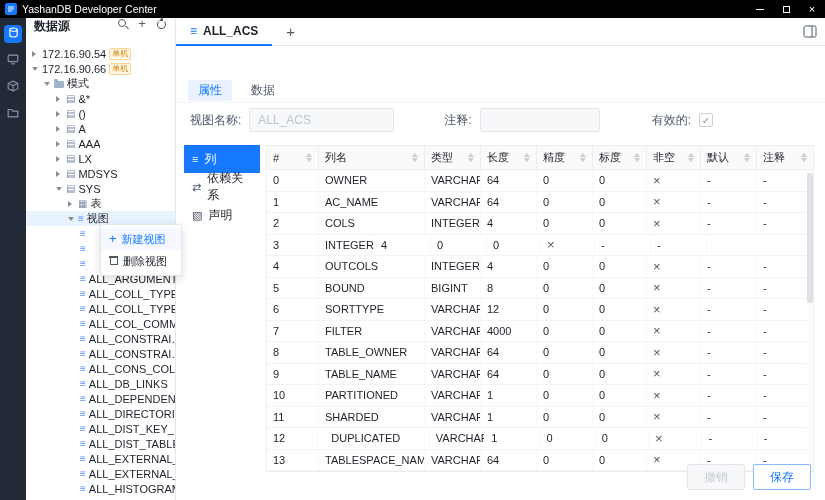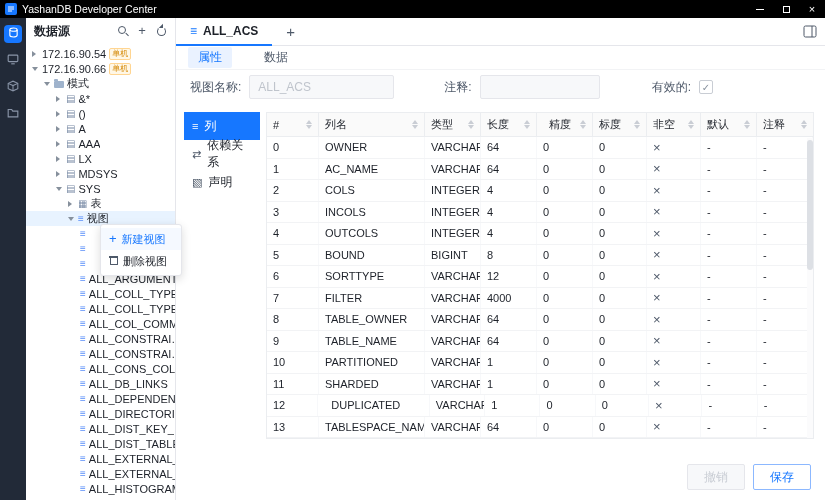--- a/index.html
+++ b/index.html
@@ -13,21 +13,21 @@
   .wc{width:26px;display:flex;align-items:center;justify-content:center;color:#fff;font-size:11px;}
   .ic-min{width:8px;height:1px;background:#fff;display:block;}
   .ic-max{width:7px;height:7px;border:1px solid #fff;display:block;}
   
   .frame{display:flex;height:482px;}
   .rail{width:26px;background:#222a38;flex:0 0 26px;display:flex;flex-direction:column;align-items:center;}
   .rail-item{width:18px;height:18px;margin-top:9px;border-radius:4px;display:flex;align-items:center;justify-content:center;color:#8a95a8;}
   .rail-item.active{background:#1677ff;color:#fff;margin-top:7px;}
   
   .sidebar{width:150px;flex:0 0 150px;border-right:1px solid #e5e6eb;position:relative;background:#fff;}
-  .side-header{height:26px;display:flex;align-items:center;padding:0 8px;}
+  .side-header{height:26px;display:flex;align-items:flex-start;padding:0 8px;}
   .side-title{font-size:12px;font-weight:bold;}
   .side-tools{margin-left:auto;display:flex;align-items:center;gap:7px;color:#4e5969;}
   .tool{display:flex;align-items:center;justify-content:center;width:12px;height:12px;}
   .tool.plus{font-size:13px;line-height:10px;}
   .ic-search{width:11px;height:11px;position:relative;display:inline-block;}
   .ic-search::before{content:"";position:absolute;width:6px;height:6px;border:1.4px solid #4e5969;border-radius:50%;left:0;top:0;}
   .ic-search::after{content:"";position:absolute;width:4px;height:1.4px;background:#4e5969;transform:rotate(45deg);right:0;bottom:1px;}
   .ic-refresh{width:9px;height:9px;border:1.4px solid #4e5969;border-radius:50%;border-top-color:transparent;position:relative;display:inline-block;}
   .ic-refresh::after{content:"";position:absolute;top:-3px;right:-1px;border:3px solid transparent;border-left-color:#4e5969;transform:rotate(45deg);}
   .tree{font-size:11px;padding-top:2px;}
@@ -50,21 +50,21 @@
   .ic-trash{width:9px;height:10px;position:relative;display:inline-block;}
   .ic-trash::before{content:"";position:absolute;top:2px;left:1px;width:6px;height:6px;border:1px solid #4e5969;border-top:none;border-radius:0 0 1px 1px;}
   .ic-trash::after{content:"";position:absolute;top:0;left:0;width:9px;height:1.5px;background:#4e5969;}
   
   .main{flex:1;display:flex;flex-direction:column;position:relative;background:#fff;}
   .tabbar{height:28px;border-bottom:1px solid #e5e6eb;display:flex;align-items:center;position:relative;flex:0 0 28px;}
   .tab{height:28px;display:flex;align-items:center;gap:6px;padding:0 14px;font-size:12px;font-weight:bold;border-bottom:2px solid #1677ff;}
   .tab .tic-view{font-size:12px;color:#1677ff;margin:0;}
   .tab-add{margin-left:14px;font-size:15px;color:#4e5969;line-height:1;}
   .panel-toggle{position:absolute;right:8px;top:7px;display:flex;}
-  .subtabs{height:24px;display:flex;align-items:center;gap:22px;padding:0 12px;border-bottom:1px solid #f2f3f5;flex:0 0 24px;}
+  .subtabs{height:24px;display:flex;align-items:center;gap:9px;padding:0 12px;border-bottom:1px solid #f2f3f5;flex:0 0 24px;margin-top:33px;}
   .subtab{font-size:12px;color:#4e5969;padding:2px 10px;border-radius:2px;}
   .subtab.active{color:#1677ff;background:#eaf2ff;}
   .form-row{height:34px;display:flex;align-items:center;padding:0 14px;font-size:12px;color:#4e5969;gap:8px;flex:0 0 34px;}
   .input{height:24px;border:1px solid #e5e6eb;background:#f7f8fa;border-radius:2px;display:flex;align-items:center;padding:0 8px;color:#bfc4cc;font-size:12px;}
   .input.name{width:145px;}
   .input.cm{width:120px;}
   .ml30{margin-left:42px;} .ml44{margin-left:44px;}
   .checkbox{width:14px;height:14px;border:1px solid #c9cdd4;border-radius:2px;display:flex;align-items:center;justify-content:center;font-size:10px;color:#86909c;background:#fff;}
   .content{flex:1;display:flex;padding:8px 10px 0 8px;position:relative;align-items:flex-start;}
   .subnav{width:76px;flex:0 0 76px;display:flex;flex-direction:column;}
@@ -373,21 +373,21 @@
                   <i class="dn"></i>
                 </span>
               </div>
               <div class="th" style="width: 56px;">
                 <span class="th-t">长度</span>
                 <span class="sort">
                   <i class="up"></i>
                   <i class="dn"></i>
                 </span>
               </div>
-              <div class="th" style="width: 56px; text-align: center;">
+              <div class="th" style="width: 56px;">
                 <span class="th-t">精度</span>
                 <span class="sort">
                   <i class="up"></i>
                   <i class="dn"></i>
                 </span>
               </div>
               <div class="th" style="width: 54px;">
                 <span class="th-t">标度</span>
                 <span class="sort">
                   <i class="up"></i>
@@ -445,21 +445,20 @@
                 <div class="td" style="width: 56px;">INTEGER</div>
                 <div class="td" style="width: 56px;">4</div>
                 <div class="td" style="width: 56px;">0</div>
                 <div class="td" style="width: 54px;">0</div>
                 <div class="td xmark" style="width: 54px;">×</div>
                 <div class="td" style="width: 56px;">-</div>
                 <div class="td" style="width: 56px;">-</div>
               </div>
               <div class="tr">
                 <div class="td" style="width: 52px;">3</div>
-                <div class="td" style="width: 106px;">INCOLS</div>
                 <div class="td" style="width: 56px;">INTEGER</div>
                 <div class="td" style="width: 56px;">4</div>
                 <div class="td" style="width: 56px;">0</div>
                 <div class="td" style="width: 54px;">0</div>
                 <div class="td xmark" style="width: 54px;">×</div>
                 <div class="td" style="width: 56px;">-</div>
                 <div class="td" style="width: 56px;">-</div>
               </div>
               <div class="tr">
                 <div class="td" style="width: 52px;">4</div>

